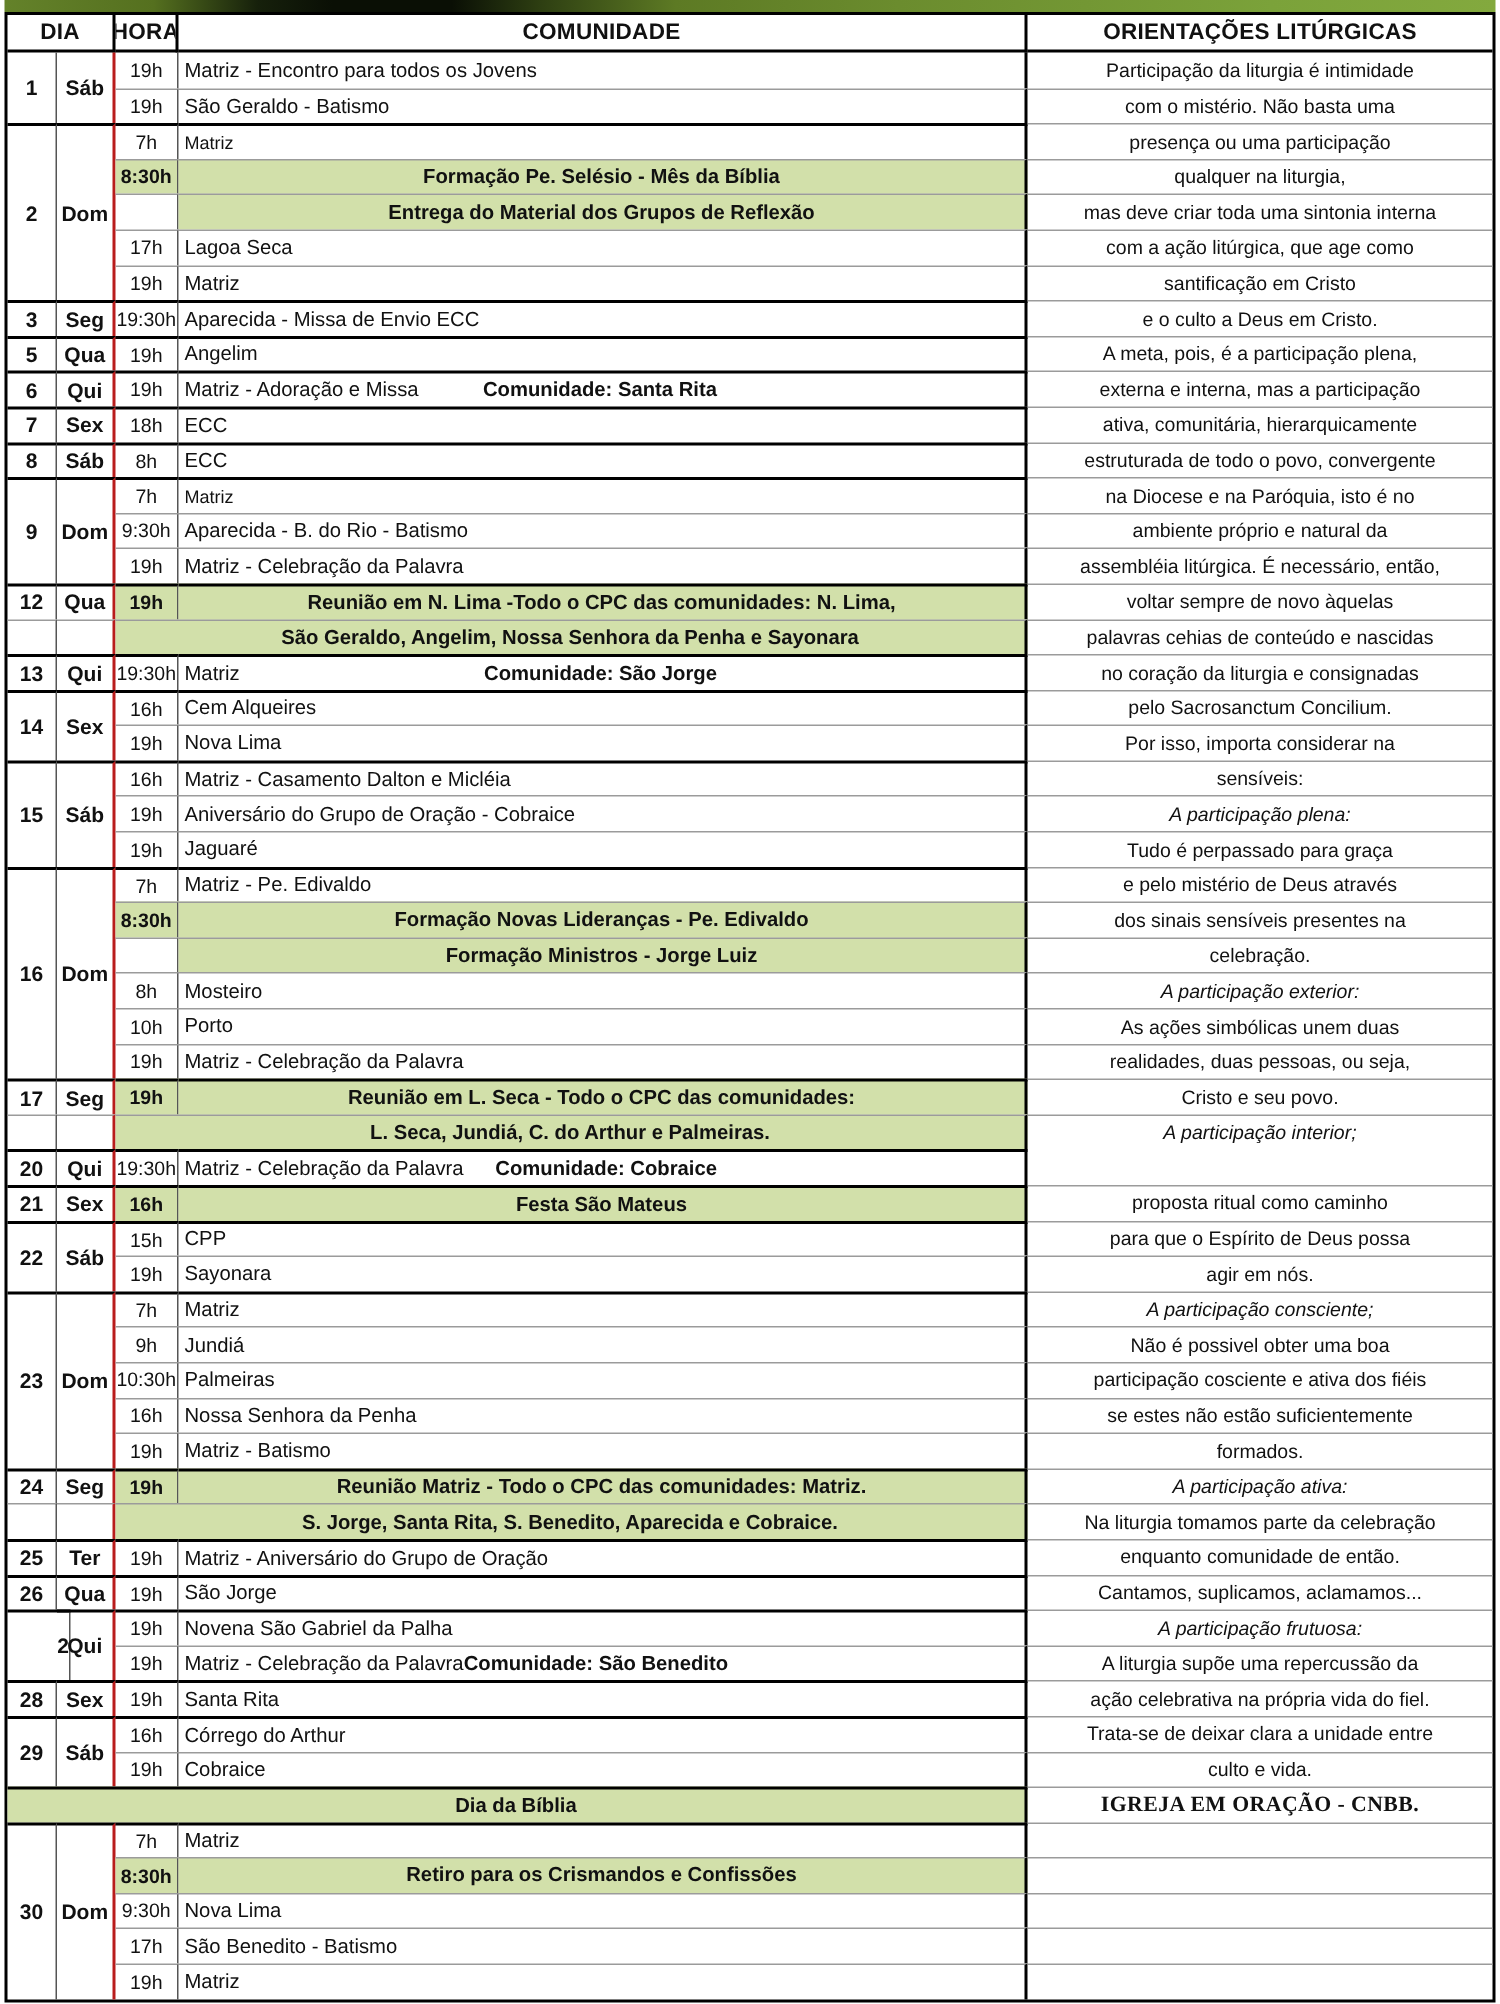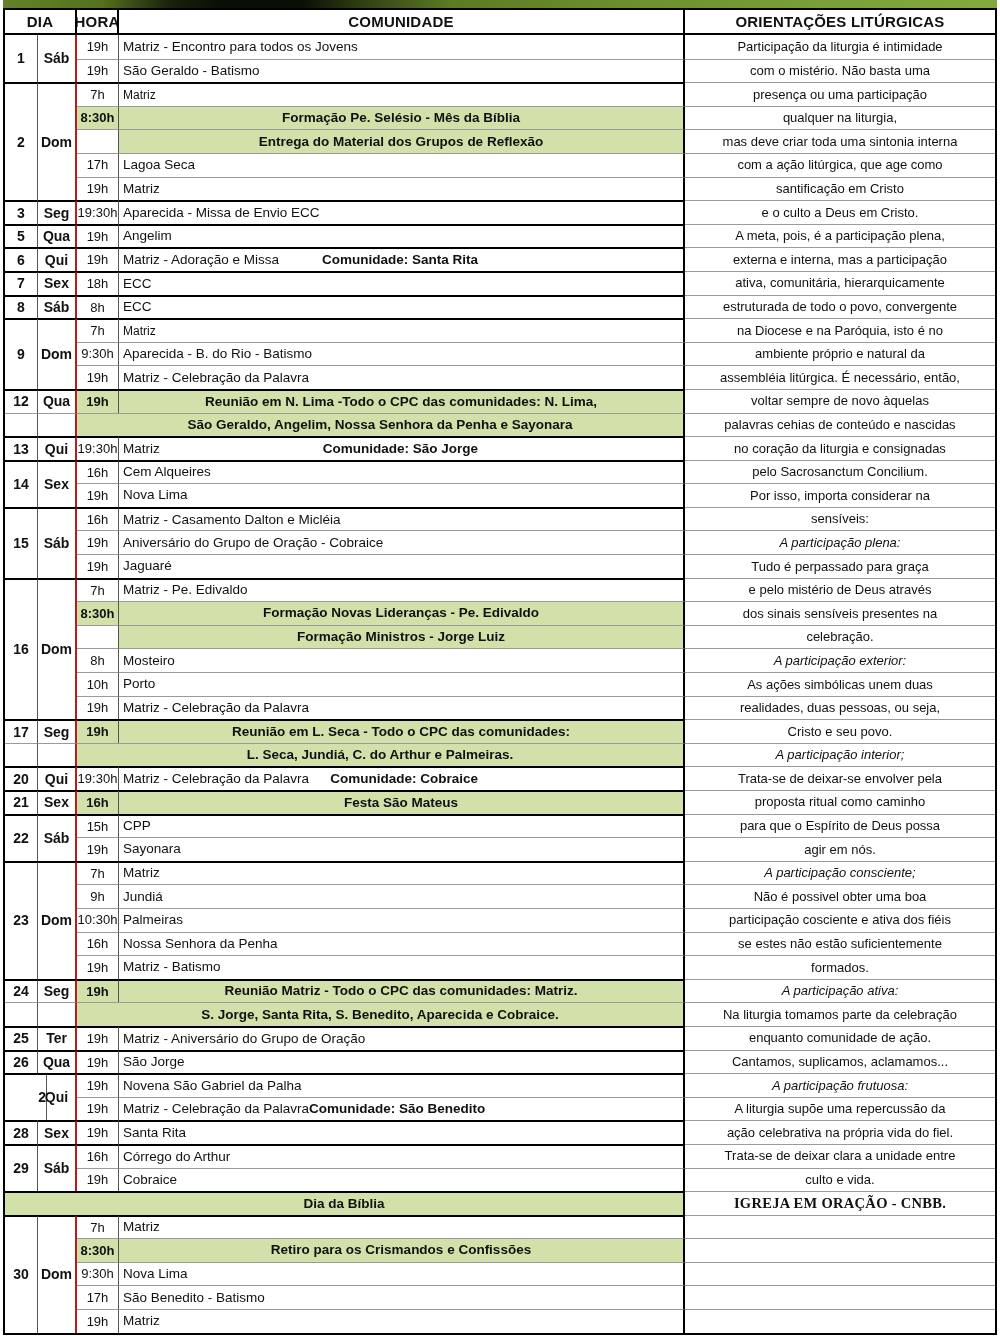--- a/index.html
+++ b/index.html
@@ -221,21 +221,20 @@
       <div class="c dname bt" style="grid-area: 32 / 2;"></div>
       <div class="c com g b ctr bt" style="grid-area: 32 / 3 / auto / 5;">L. Seca, Jundiá, C. do Arthur e Palmeiras.</div>
       <div class="c right it bt" style="grid-area: 32 / 5;">A participação interior;</div>
       <div class="c dnum b gs" style="grid-area: 33 / 1 / span 1;">20</div>
       <div class="c dname b gs" style="grid-area: 33 / 2 / span 1;">Qui</div>
       <div class="c hora gs" style="grid-area: 33 / 3;">19:30h</div>
       <div class="c com gs" style="grid-area: 33 / 4;">
         <span>Matriz - Celebração da Palavra</span>
         <span class="annot">Comunidade: Cobraice</span>
       </div>
-      <div class="c right bt" style="grid-area: 33 / 5;">Trata-se de deixar-se envolver pela</div>
       <div class="c dnum b gs" style="grid-area: 34 / 1 / span 1;">21</div>
       <div class="c dname b gs" style="grid-area: 34 / 2 / span 1;">Sex</div>
       <div class="c hora g b gs" style="grid-area: 34 / 3;">16h</div>
       <div class="c com g b ctr gs" style="grid-area: 34 / 4;">
         <span>Festa São Mateus</span>
       </div>
       <div class="c right bt" style="grid-area: 34 / 5;">proposta ritual como caminho</div>
       <div class="c dnum b gs" style="grid-area: 35 / 1 / span 2;">22</div>
       <div class="c dname b gs" style="grid-area: 35 / 2 / span 2;">Sáb</div>
       <div class="c hora gs" style="grid-area: 35 / 3;">15h</div>
@@ -285,21 +284,21 @@
       <div class="c dnum bt" style="grid-area: 43 / 1;"></div>
       <div class="c dname bt" style="grid-area: 43 / 2;"></div>
       <div class="c com g b ctr bt" style="grid-area: 43 / 3 / auto / 5;">S. Jorge, Santa Rita, S. Benedito, Aparecida e Cobraice.</div>
       <div class="c right bt" style="grid-area: 43 / 5;">Na liturgia tomamos parte da celebração</div>
       <div class="c dnum b gs" style="grid-area: 44 / 1 / span 1;">25</div>
       <div class="c dname b gs" style="grid-area: 44 / 2 / span 1;">Ter</div>
       <div class="c hora gs" style="grid-area: 44 / 3;">19h</div>
       <div class="c com gs" style="grid-area: 44 / 4;">
         <span>Matriz - Aniversário do Grupo de Oração</span>
       </div>
-      <div class="c right bt" style="grid-area: 44 / 5;">enquanto comunidade de ação.</div>
+      <div class="c right bt" style="grid-area: 44 / 5;">enquanto comunidade de então.</div>
       <div class="c dnum b gs" style="grid-area: 45 / 1 / span 1;">26</div>
       <div class="c dname b gs" style="grid-area: 45 / 2 / span 1;">Qua</div>
       <div class="c hora gs" style="grid-area: 45 / 3;">19h</div>
       <div class="c com gs" style="grid-area: 45 / 4;">
         <span>São Jorge</span>
       </div>
       <div class="c right bt" style="grid-area: 45 / 5;">Cantamos, suplicamos, aclamamos...</div>
       <div class="c dnum b gs" style="grid-area: 46 / 1 / span 2; padding-left: 41px;">27</div>
       <div class="c dname b gs" style="grid-area: 46 / 2 / span 2;">Qui</div>
       <div class="c hora gs" style="grid-area: 46 / 3;">19h</div>

